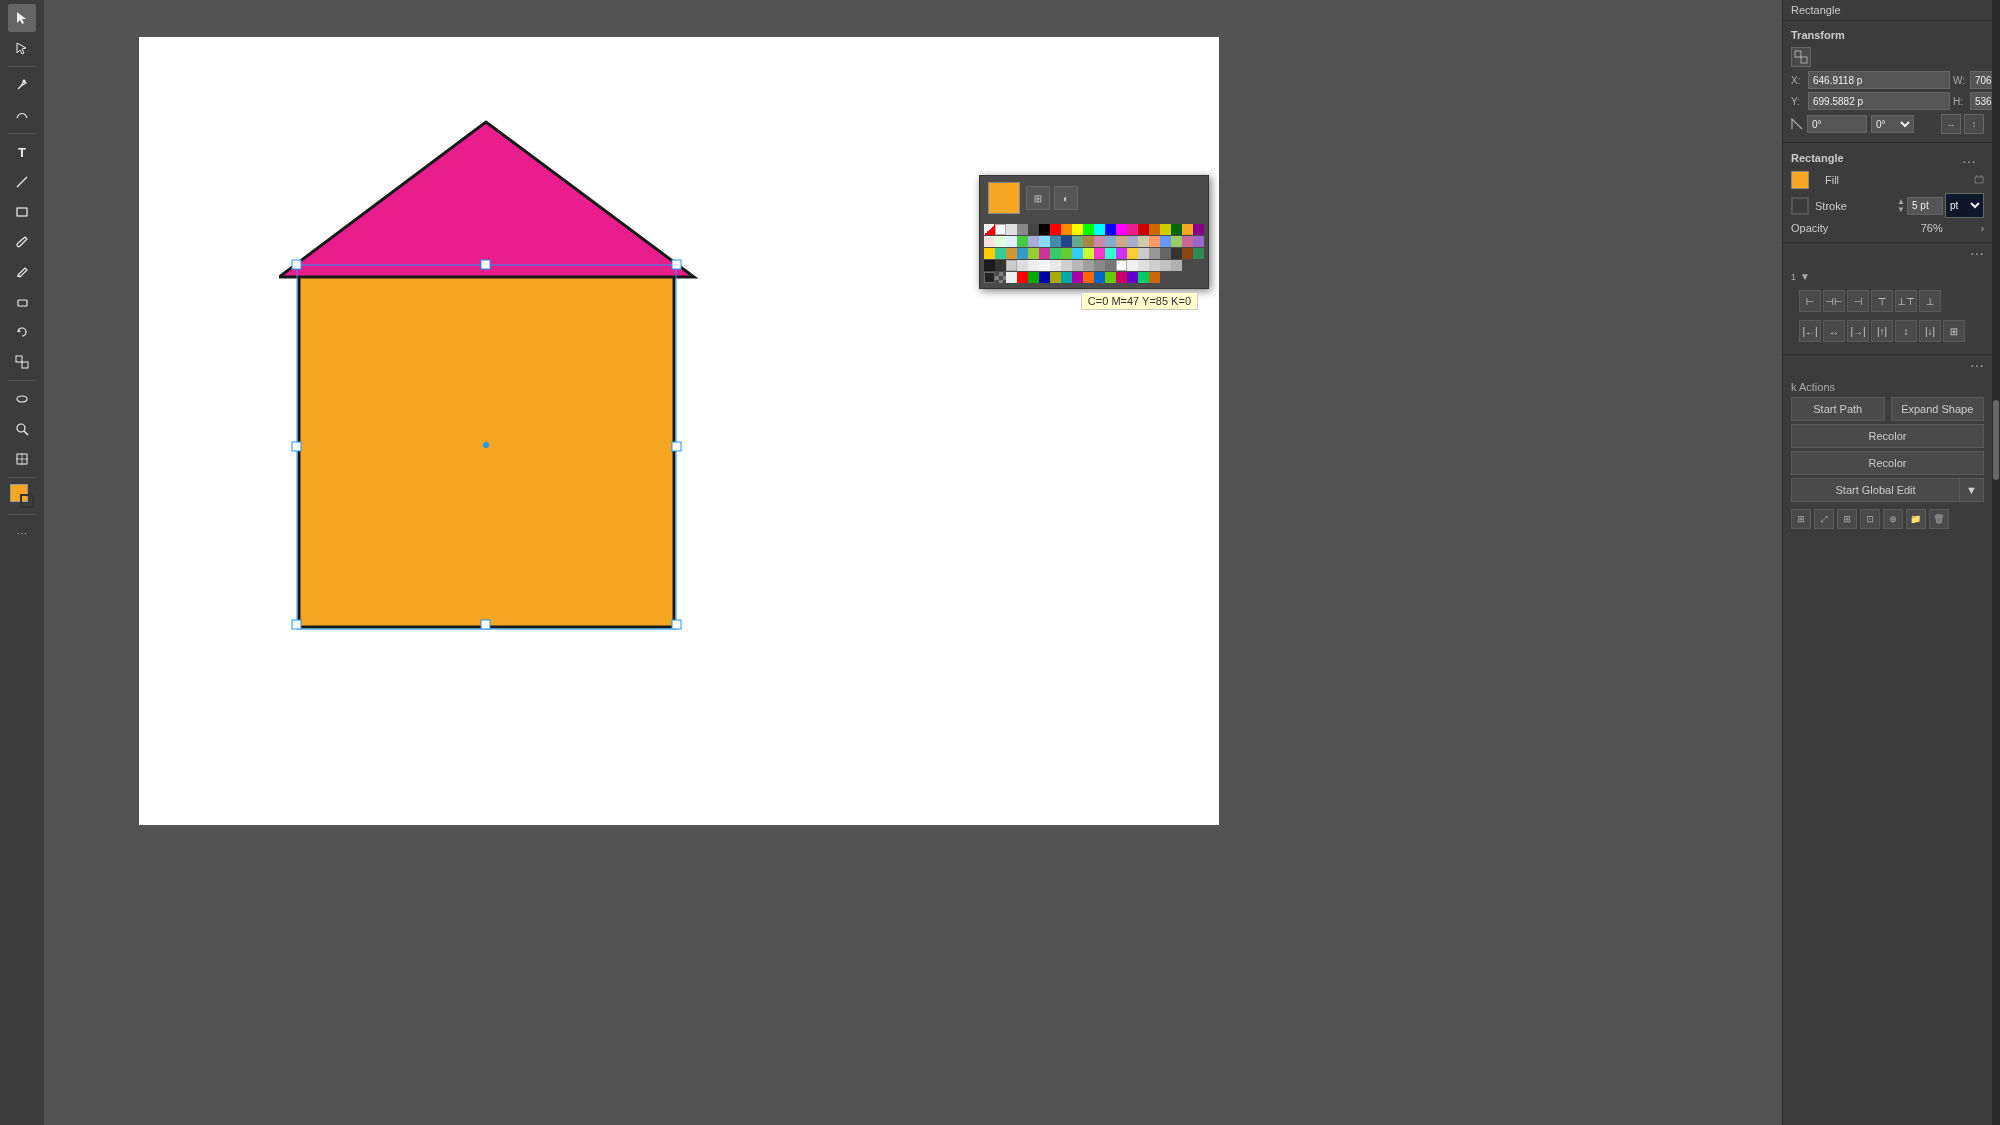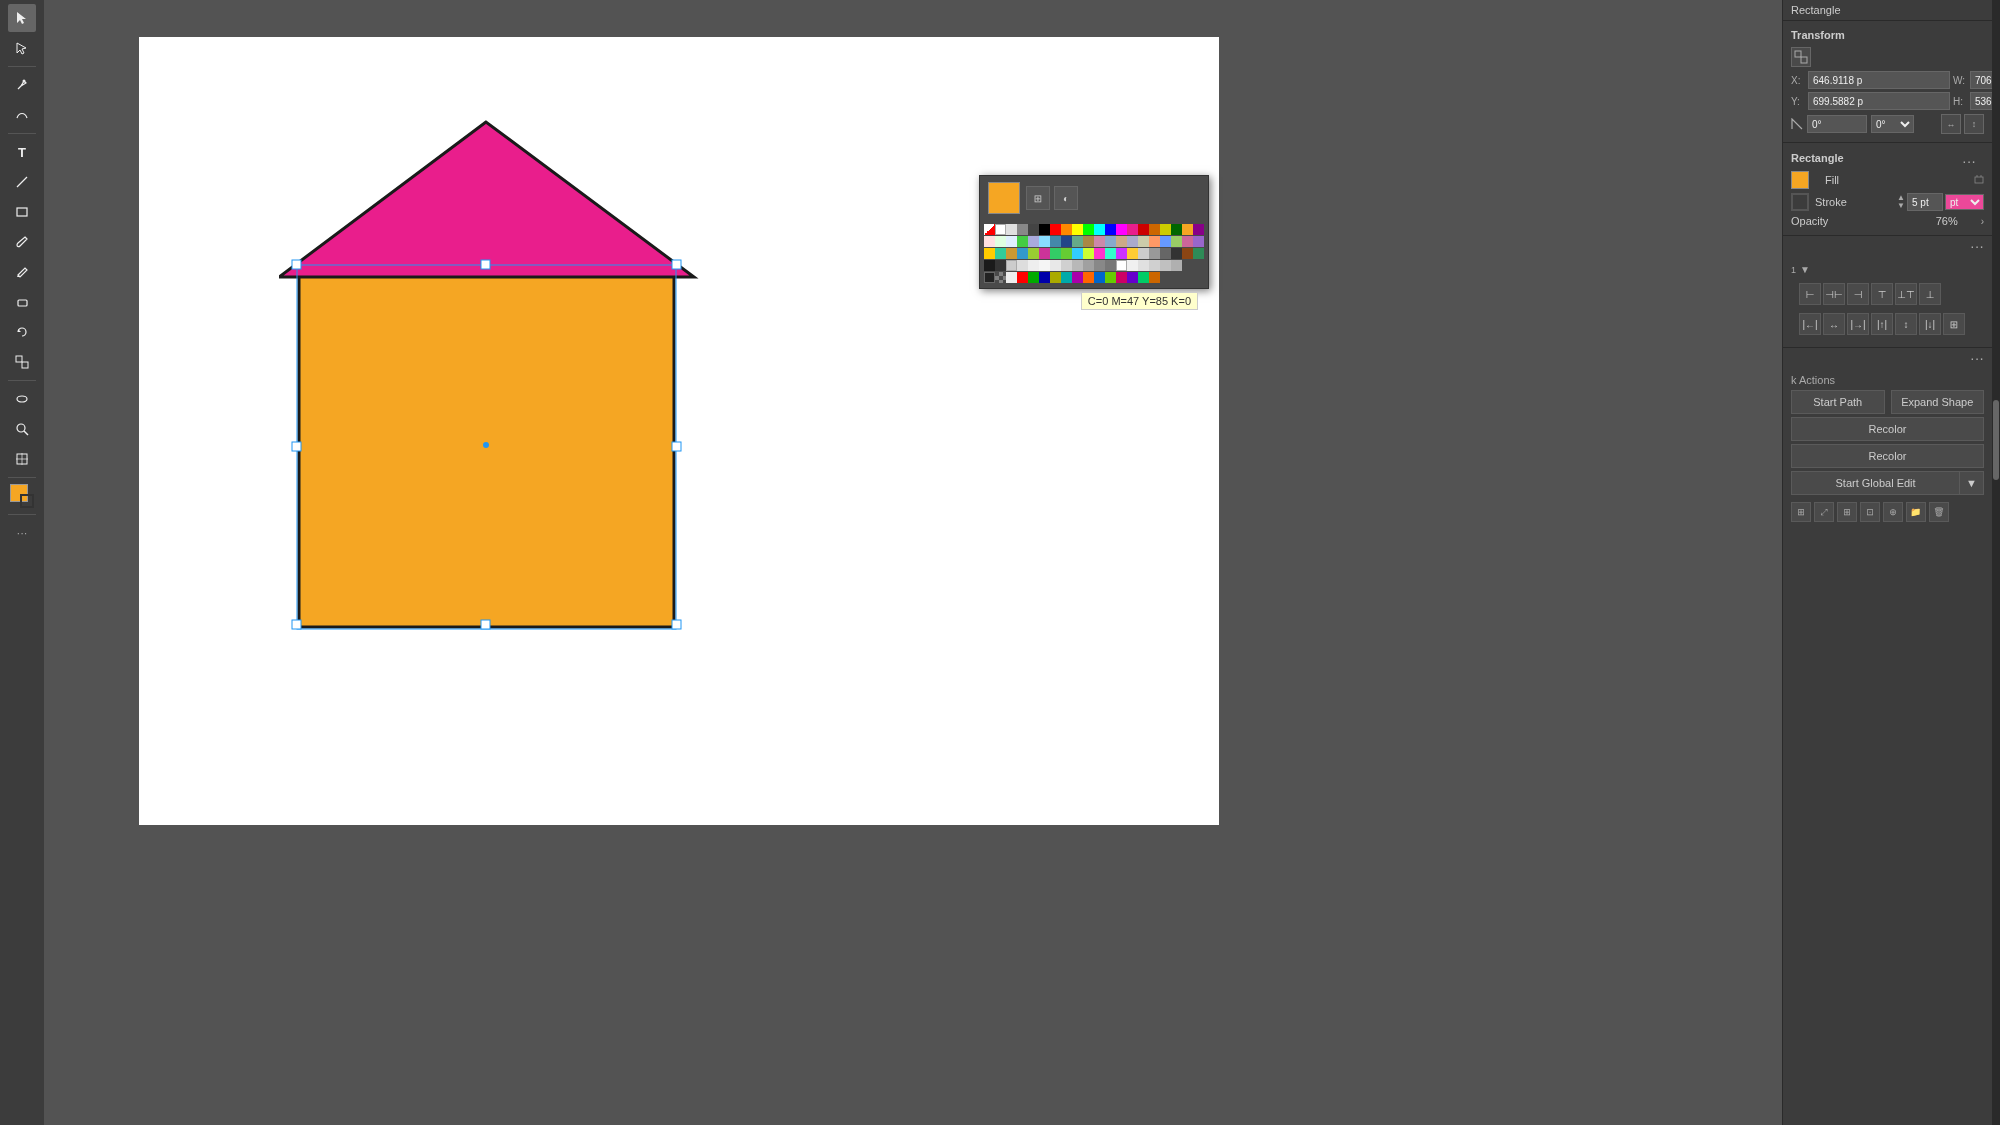--- a/index.html
+++ b/index.html
@@ -272,30 +272,30 @@
     .stroke-input {
       background: #555;
       border: 1px solid #666;
       color: #eee;
       font-size: 10px;
       padding: 2px 4px;
       height: 18px;
       width: 36px;
     }
     .stroke-dropdown {
-      background: #ec4899;
+      background: #0f172a;
       border: 1px solid #666;
       color: #eee;
       font-size: 10px;
-      height: 16px;
+      height: 25px;
     }
     .opacity-row {
       display: flex;
       align-items: center;
-      gap: 5px;
+      gap: 20px;
     }
     .opacity-label {
       font-size: 11px;
       color: #ccc;
       flex: 1;
     }
     .opacity-value {
       font-size: 11px;
       color: #ccc;
       width: 40px;

